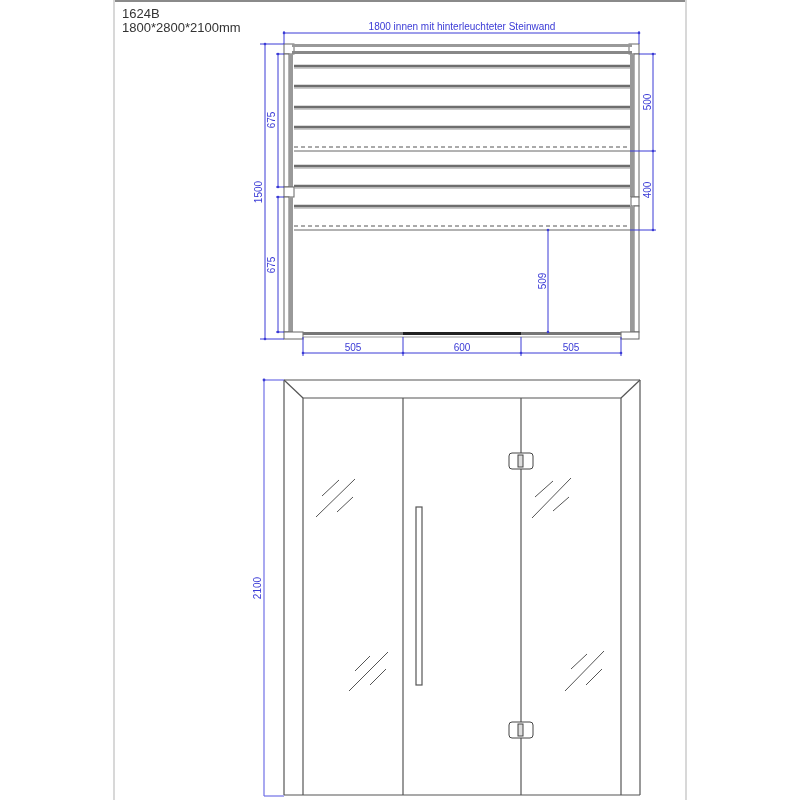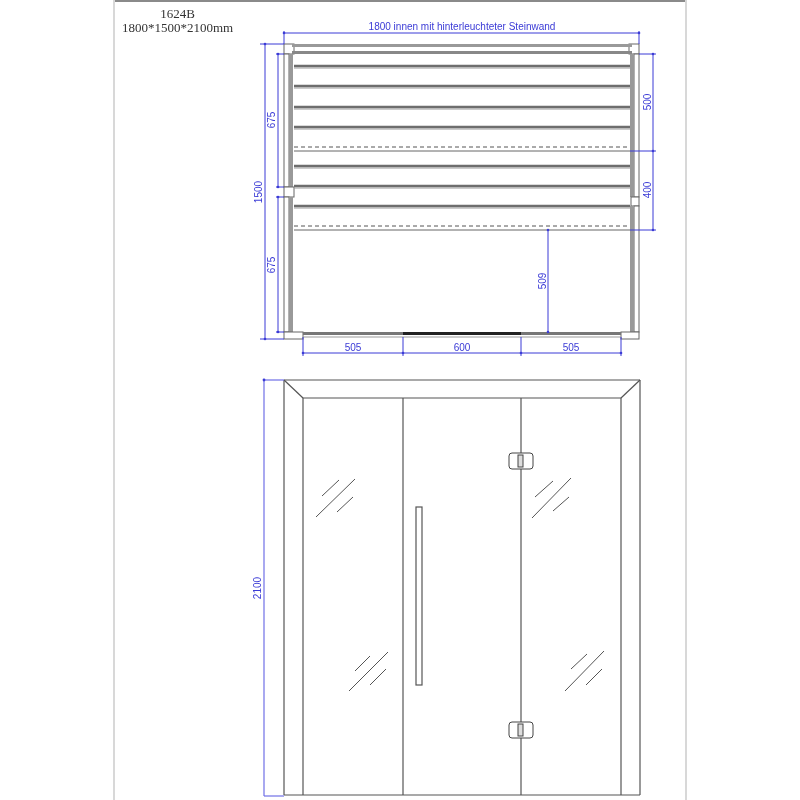--- a/index.html
+++ b/index.html
@@ -1,33 +1,33 @@
 <!DOCTYPE html>
 <html><head>
   <meta charset="utf-8">
   <style>
     html, body { margin: 0; padding: 0; background: #ffffff; }
     body { width: 800px; height: 800px; position: relative; overflow: hidden; font-family: "Liberation Sans", sans-serif; }
     .page-border-left { position: absolute; left: 113px; top: 0; width: 2px; height: 800px; background: #d8d8d8; }
     .page-border-right { position: absolute; left: 685px; top: 0; width: 2px; height: 800px; background: #d8d8d8; }
     .page-border-top { position: absolute; left: 114px; top: 0; width: 572px; height: 2px; background: #8a8a8a; }
-    .title-block { position: absolute; left: 122px; top: 7px; font-family: Liberation Serif, serif; font-size: 13px; color: #333; line-height: 14px; text-align: center; }
+    .title-block { position: absolute; left: 122px; top: 7px; font-family: Liberation Sans, sans-serif; font-size: 13px; color: #333; line-height: 14px; }
     svg.drawing { position: absolute; left: 0; top: 0; }
     .dim-text { font-family: "Liberation Sans", sans-serif; font-size: 10px; fill: #3b3bd6; }
   </style>
 </head>
 <body>
 
 <div class="page-border-top"></div>
 <div class="page-border-left"></div>
 <div class="page-border-right"></div>
 
 <div class="title-block">
   <div>1624B</div>
-  <div>1800*1500*2100mm</div>
+  <div>1800*2800*2100mm</div>
 </div>
 
 <svg class="drawing" width="800" height="800" viewBox="0 0 800 800">
 
   <g>
 
     <rect x="284" y="44" width="10" height="10" fill="#fff" stroke="#666" stroke-width="1"></rect>
     <rect x="629" y="44" width="10" height="10" fill="#fff" stroke="#666" stroke-width="1"></rect>
 
     <rect x="292" y="44" width="340" height="3" fill="#999"></rect>

